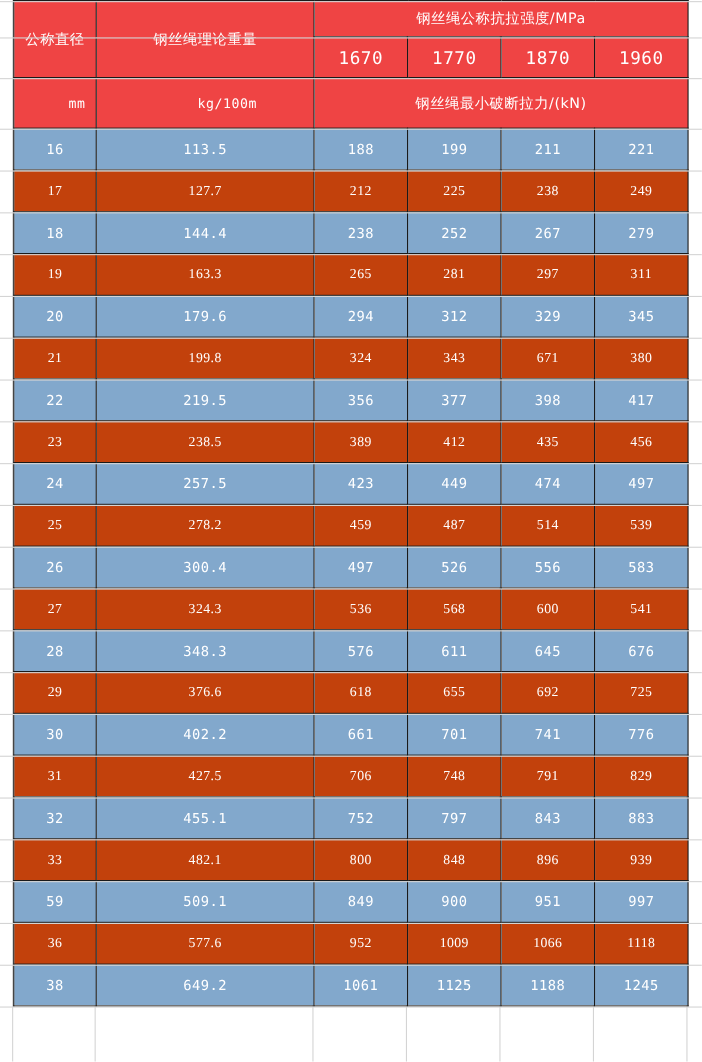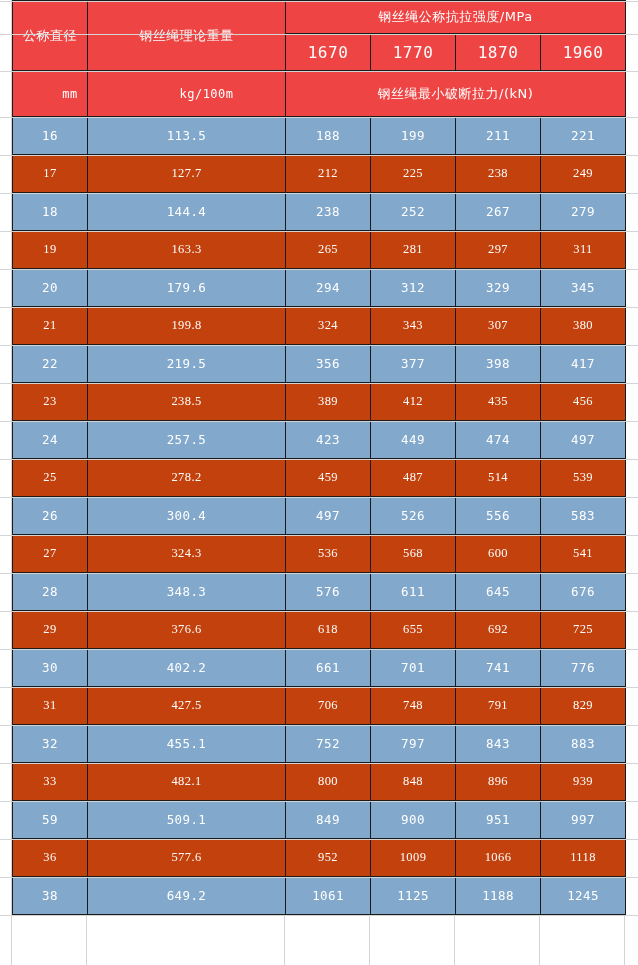--- a/index.html
+++ b/index.html
@@ -160,21 +160,21 @@
           <td class="data">294</td>
           <td class="data">312</td>
           <td class="data">329</td>
           <td class="data">345</td>
         </tr>
         <tr class="dark">
           <td class="data">21</td>
           <td class="data">199.8</td>
           <td class="data">324</td>
           <td class="data">343</td>
-          <td class="data">307</td>
+          <td class="data">671</td>
           <td class="data">380</td>
         </tr>
         <tr class="light">
           <td class="data">22</td>
           <td class="data">219.5</td>
           <td class="data">356</td>
           <td class="data">377</td>
           <td class="data">398</td>
           <td class="data">417</td>
         </tr>

